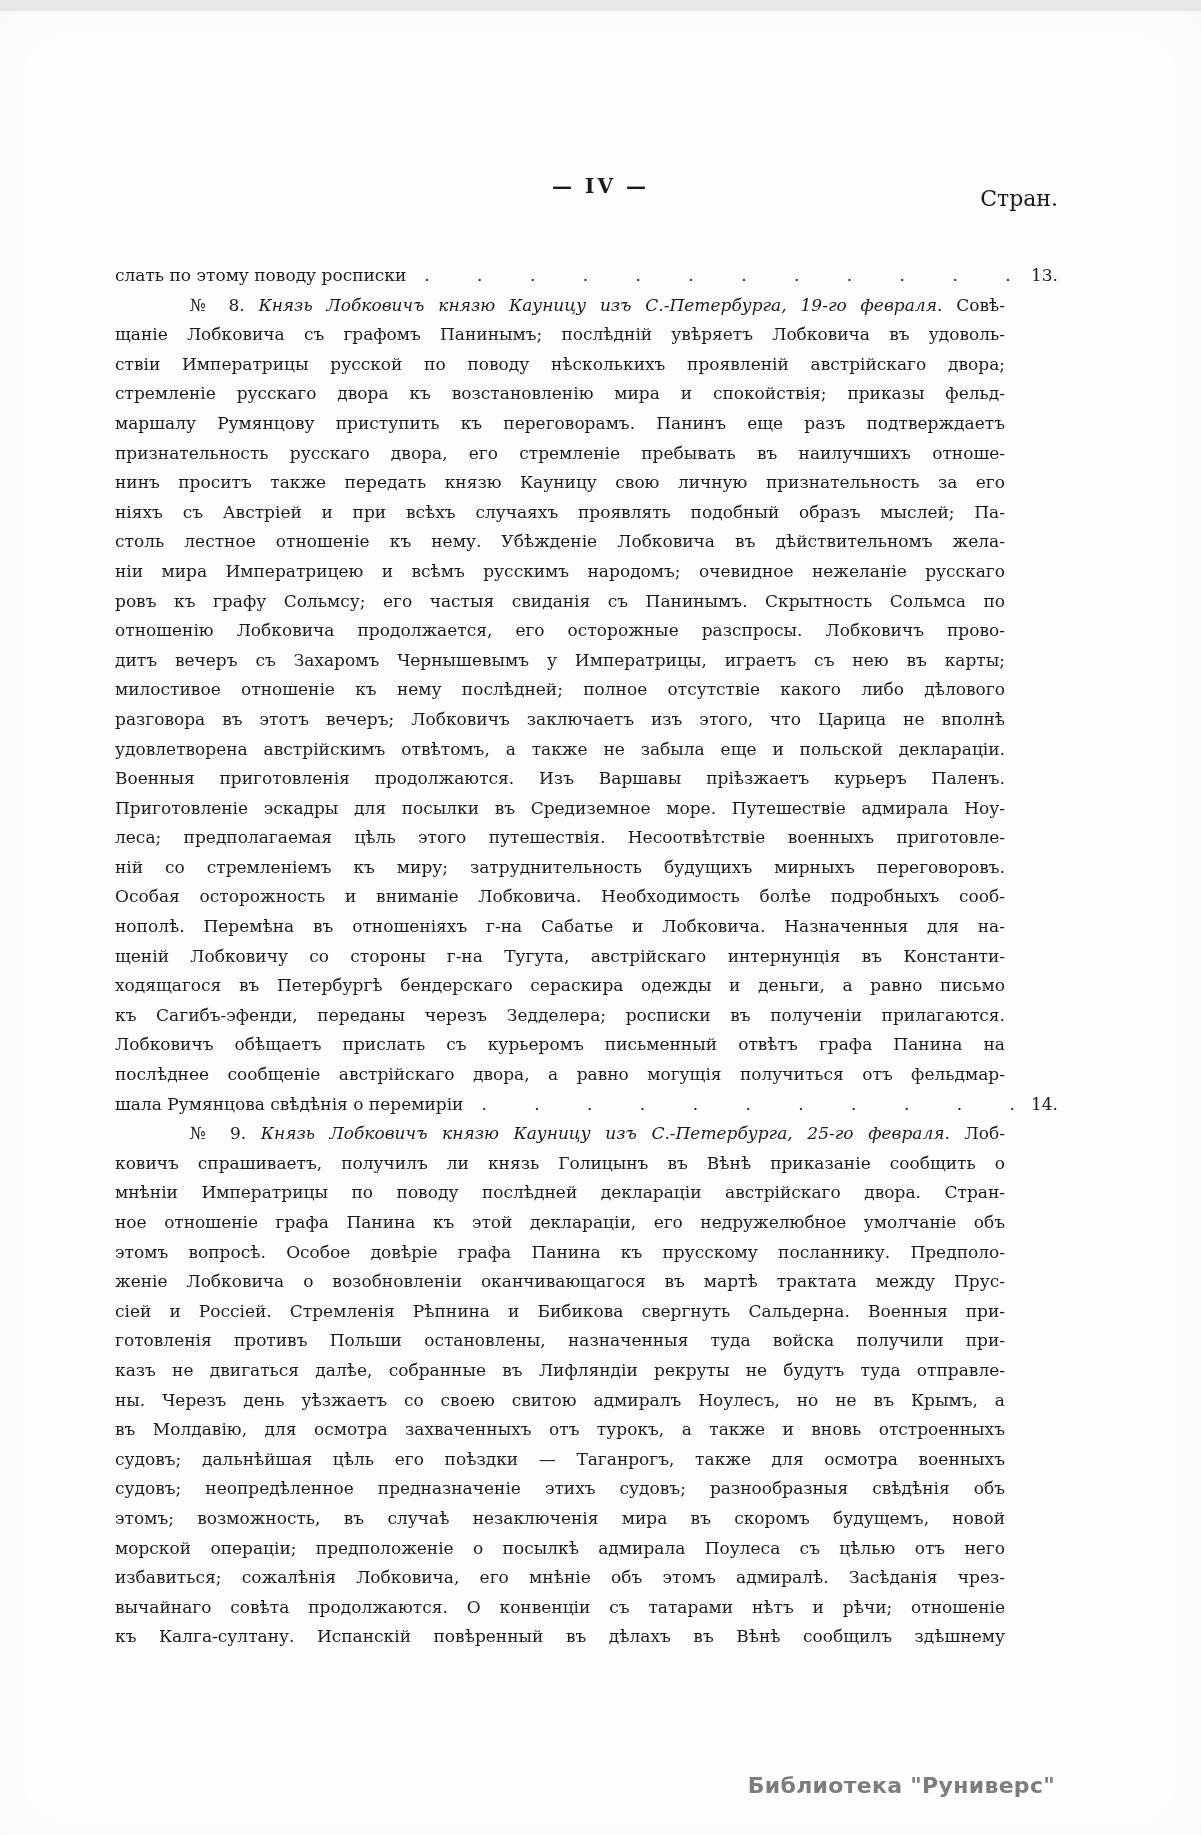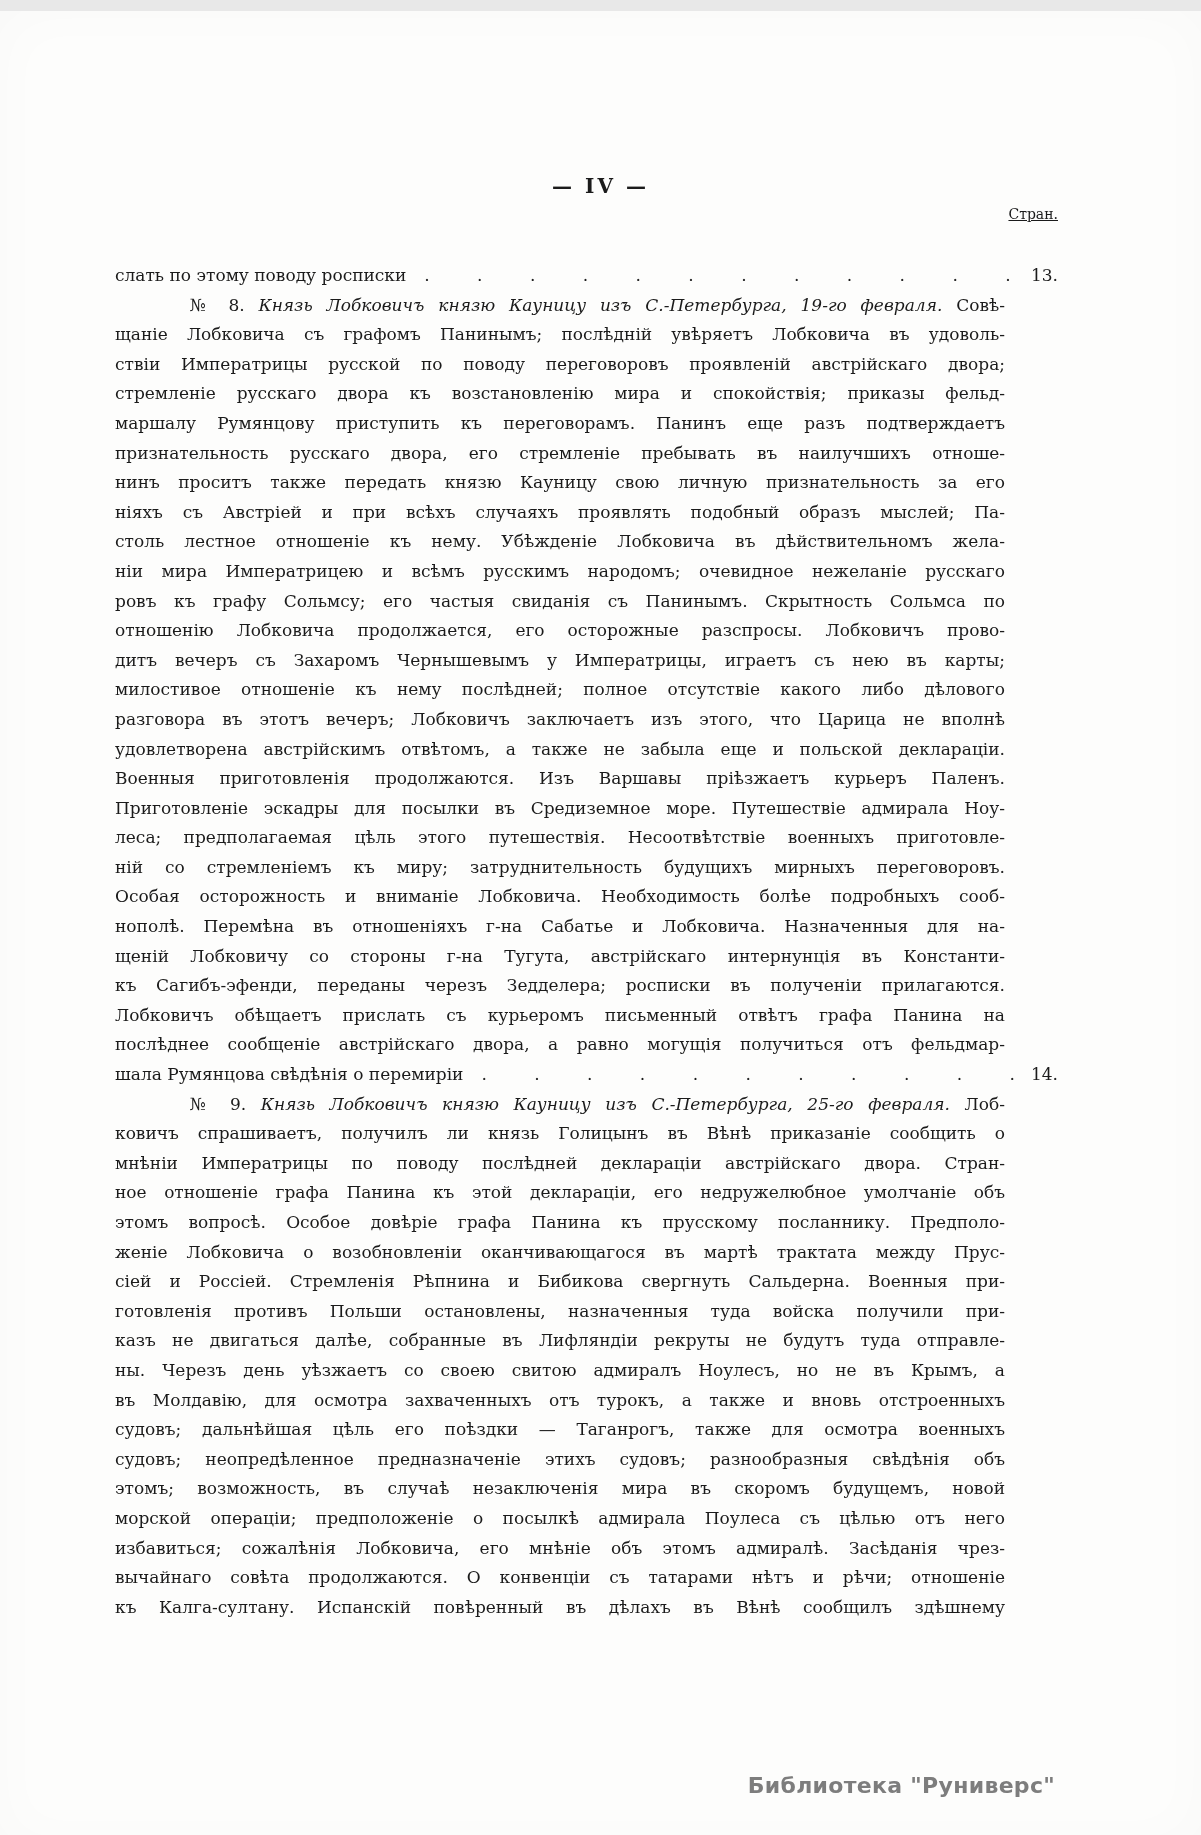--- a/index.html
+++ b/index.html
@@ -32,25 +32,24 @@
     width: 1201px;
     height: 30px;
     line-height: 30px;
     text-align: center;
     font-size: 20px;
     letter-spacing: 3px;
     font-weight: bold;
   }
   .col-label {
     position: absolute;
-    top: 191px;
+    top: 176px;
     right: 143px;
-    font-size: 14px;
+    font-size: 22px;
     line-height: 24px;
-    text-decoration: underline;
   }
   .text-block {
     position: absolute;
     left: 115px;
     top: 250px;
     width: 943px;
     font-size: 17px;
   }
   .line {
     width: 890px;
@@ -101,41 +100,42 @@
   <div class="folio">— IV —</div>
   <div class="col-label">Стран.</div>
   <div class="text-block" id="text-block">
       <div class="line leader">
         <span class="leader-text">слать по этому поводу росписки</span>
         <span class="leader-dots">. . . . . . . . . . . . . . . . . . . . . . . . . . . . . . . . . . . . . . . . . . . . . . . . . . . . . . . . . . . .</span>
         <span class="page-ref">13.</span>
       </div>
       <div class="line entry-start" style="text-indent: 75px;"><span class="entry-number">№ 8.</span> <span class="entry-title">Князь Лобковичъ князю Кауницу изъ С.-Петербурга, 19-го февраля.</span> <span class="entry-tail">Совѣ-</span></div>
       <div class="line body">щаніе Лобковича съ графомъ Панинымъ; послѣдній увѣряетъ Лобковича въ удоволь-</div>
-      <div class="line body">ствіи Императрицы русской по поводу переговоровъ проявленій австрійскаго двора;</div>
+      <div class="line body">ствіи Императрицы русской по поводу нѣсколькихъ проявленій австрійскаго двора;</div>
       <div class="line body">стремленіе русскаго двора къ возстановленію мира и спокойствія; приказы фельд-</div>
       <div class="line body">маршалу Румянцову приступить къ переговорамъ. Панинъ еще разъ подтверждаетъ</div>
       <div class="line body">признательность русскаго двора, его стремленіе пребывать въ наилучшихъ отноше-</div>
       <div class="line body">нинъ проситъ также передать князю Кауницу свою личную признательность за его</div>
       <div class="line body">ніяхъ съ Австріей и при всѣхъ случаяхъ проявлять подобный образъ мыслей; Па-</div>
       <div class="line body">столь лестное отношеніе къ нему. Убѣжденіе Лобковича въ дѣйствительномъ жела-</div>
       <div class="line body">ніи мира Императрицею и всѣмъ русскимъ народомъ; очевидное нежеланіе русскаго</div>
       <div class="line body">ровъ къ графу Сольмсу; его частыя свиданія съ Панинымъ. Скрытность Сольмса по</div>
       <div class="line body">отношенію Лобковича продолжается, его осторожные разспросы. Лобковичъ прово-</div>
       <div class="line body">дитъ вечеръ съ Захаромъ Чернышевымъ у Императрицы, играетъ съ нею въ карты;</div>
       <div class="line body">милостивое отношеніе къ нему послѣдней; полное отсутствіе какого либо дѣлового</div>
       <div class="line body">разговора въ этотъ вечеръ; Лобковичъ заключаетъ изъ этого, что Царица не вполнѣ</div>
       <div class="line body">удовлетворена австрійскимъ отвѣтомъ, а также не забыла еще и польской деклараціи.</div>
       <div class="line body">Военныя приготовленія продолжаются. Изъ Варшавы пріѣзжаетъ курьеръ Паленъ.</div>
       <div class="line body">Приготовленіе эскадры для посылки въ Средиземное море. Путешествіе адмирала Ноу-</div>
       <div class="line body">леса; предполагаемая цѣль этого путешествія. Несоотвѣтствіе военныхъ приготовле-</div>
       <div class="line body">ній со стремленіемъ къ миру; затруднительность будущихъ мирныхъ переговоровъ.</div>
       <div class="line body">Особая осторожность и вниманіе Лобковича. Необходимость болѣе подробныхъ сооб-</div>
       <div class="line body">нополѣ. Перемѣна въ отношеніяхъ г-на Сабатье и Лобковича. Назначенныя для на-</div>
       <div class="line body">щеній Лобковичу со стороны г-на Тугута, австрійскаго интернунція въ Константи-</div>
+      <div class="line body">ходящагося въ Петербургѣ бендерскаго сераскира одежды и деньги, а равно письмо</div>
       <div class="line body">къ Сагибъ-эфенди, переданы черезъ Зедделера; росписки въ полученіи прилагаются.</div>
       <div class="line body">Лобковичъ обѣщаетъ прислать съ курьеромъ письменный отвѣтъ графа Панина на</div>
       <div class="line body">послѣднее сообщеніе австрійскаго двора, а равно могущія получиться отъ фельдмар-</div>
       <div class="line leader">
         <span class="leader-text">шала Румянцова свѣдѣнія о перемиріи</span>
         <span class="leader-dots">. . . . . . . . . . . . . . . . . . . . . . . . . . . . . . . . . . . . . . . . . . . . . . . . . . . . . . . . . . . .</span>
         <span class="page-ref">14.</span>
       </div>
       <div class="line entry-start" style="text-indent: 75px;"><span class="entry-number">№ 9.</span> <span class="entry-title">Князь Лобковичъ князю Кауницу изъ С.-Петербурга, 25-го февраля.</span> <span class="entry-tail">Лоб-</span></div>
       <div class="line body">ковичъ спрашиваетъ, получилъ ли князь Голицынъ въ Вѣнѣ приказаніе сообщить о</div>

